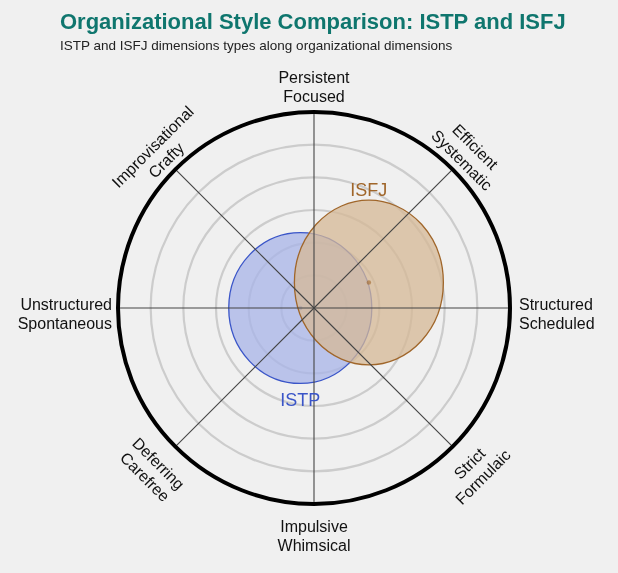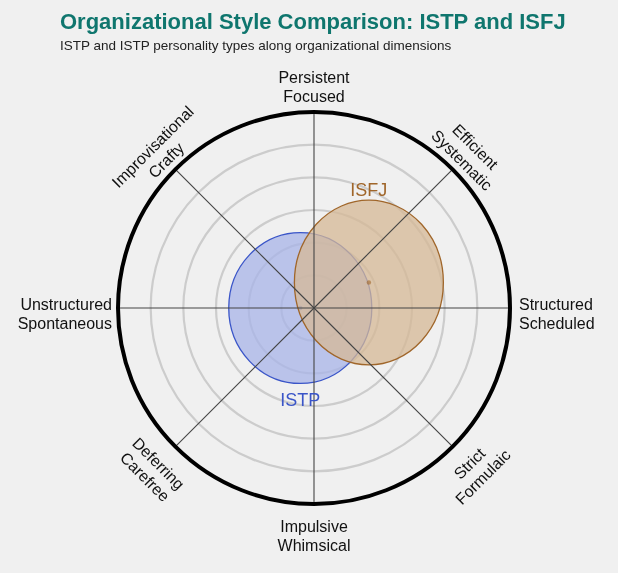--- a/index.html
+++ b/index.html
@@ -7,21 +7,21 @@
   .title { position: absolute; left: 60px; top: 9px; font-size: 22px; font-weight: bold; color: #0f766e; white-space: nowrap; }
   .subtitle { position: absolute; left: 60px; top: 38px; font-size: 13.5px; color: #222; white-space: nowrap; }
   svg { position: absolute; left: 0; top: 0; }
   .axis-label { font-family: "Liberation Sans", sans-serif; font-size: 16px; fill: #111; }
   .series-label { font-family: "Liberation Sans", sans-serif; font-size: 18px; }
 </style>
 </head>
 <body>
 
 <div class="title">Organizational Style Comparison: ISTP and ISFJ</div>
-<div class="subtitle">ISTP and ISTP personality types along organizational dimensions</div>
+<div class="subtitle">ISTP and ISFJ dimensions types along organizational dimensions</div>
 
 <svg id="chart" width="618" height="573" viewBox="0 0 618 573">
   <g id="rings">
       <circle cx="314" cy="308" r="32.666666666666664" fill="none" stroke="#cccccc" stroke-width="2.2"></circle>
       <circle cx="314" cy="308" r="65.33333333333333" fill="none" stroke="#cccccc" stroke-width="2.2"></circle>
       <circle cx="314" cy="308" r="98" fill="none" stroke="#cccccc" stroke-width="2.2"></circle>
       <circle cx="314" cy="308" r="130.66666666666666" fill="none" stroke="#cccccc" stroke-width="2.2"></circle>
       <circle cx="314" cy="308" r="163.33333333333334" fill="none" stroke="#cccccc" stroke-width="2.2"></circle>
     </g>
   <g id="series">

